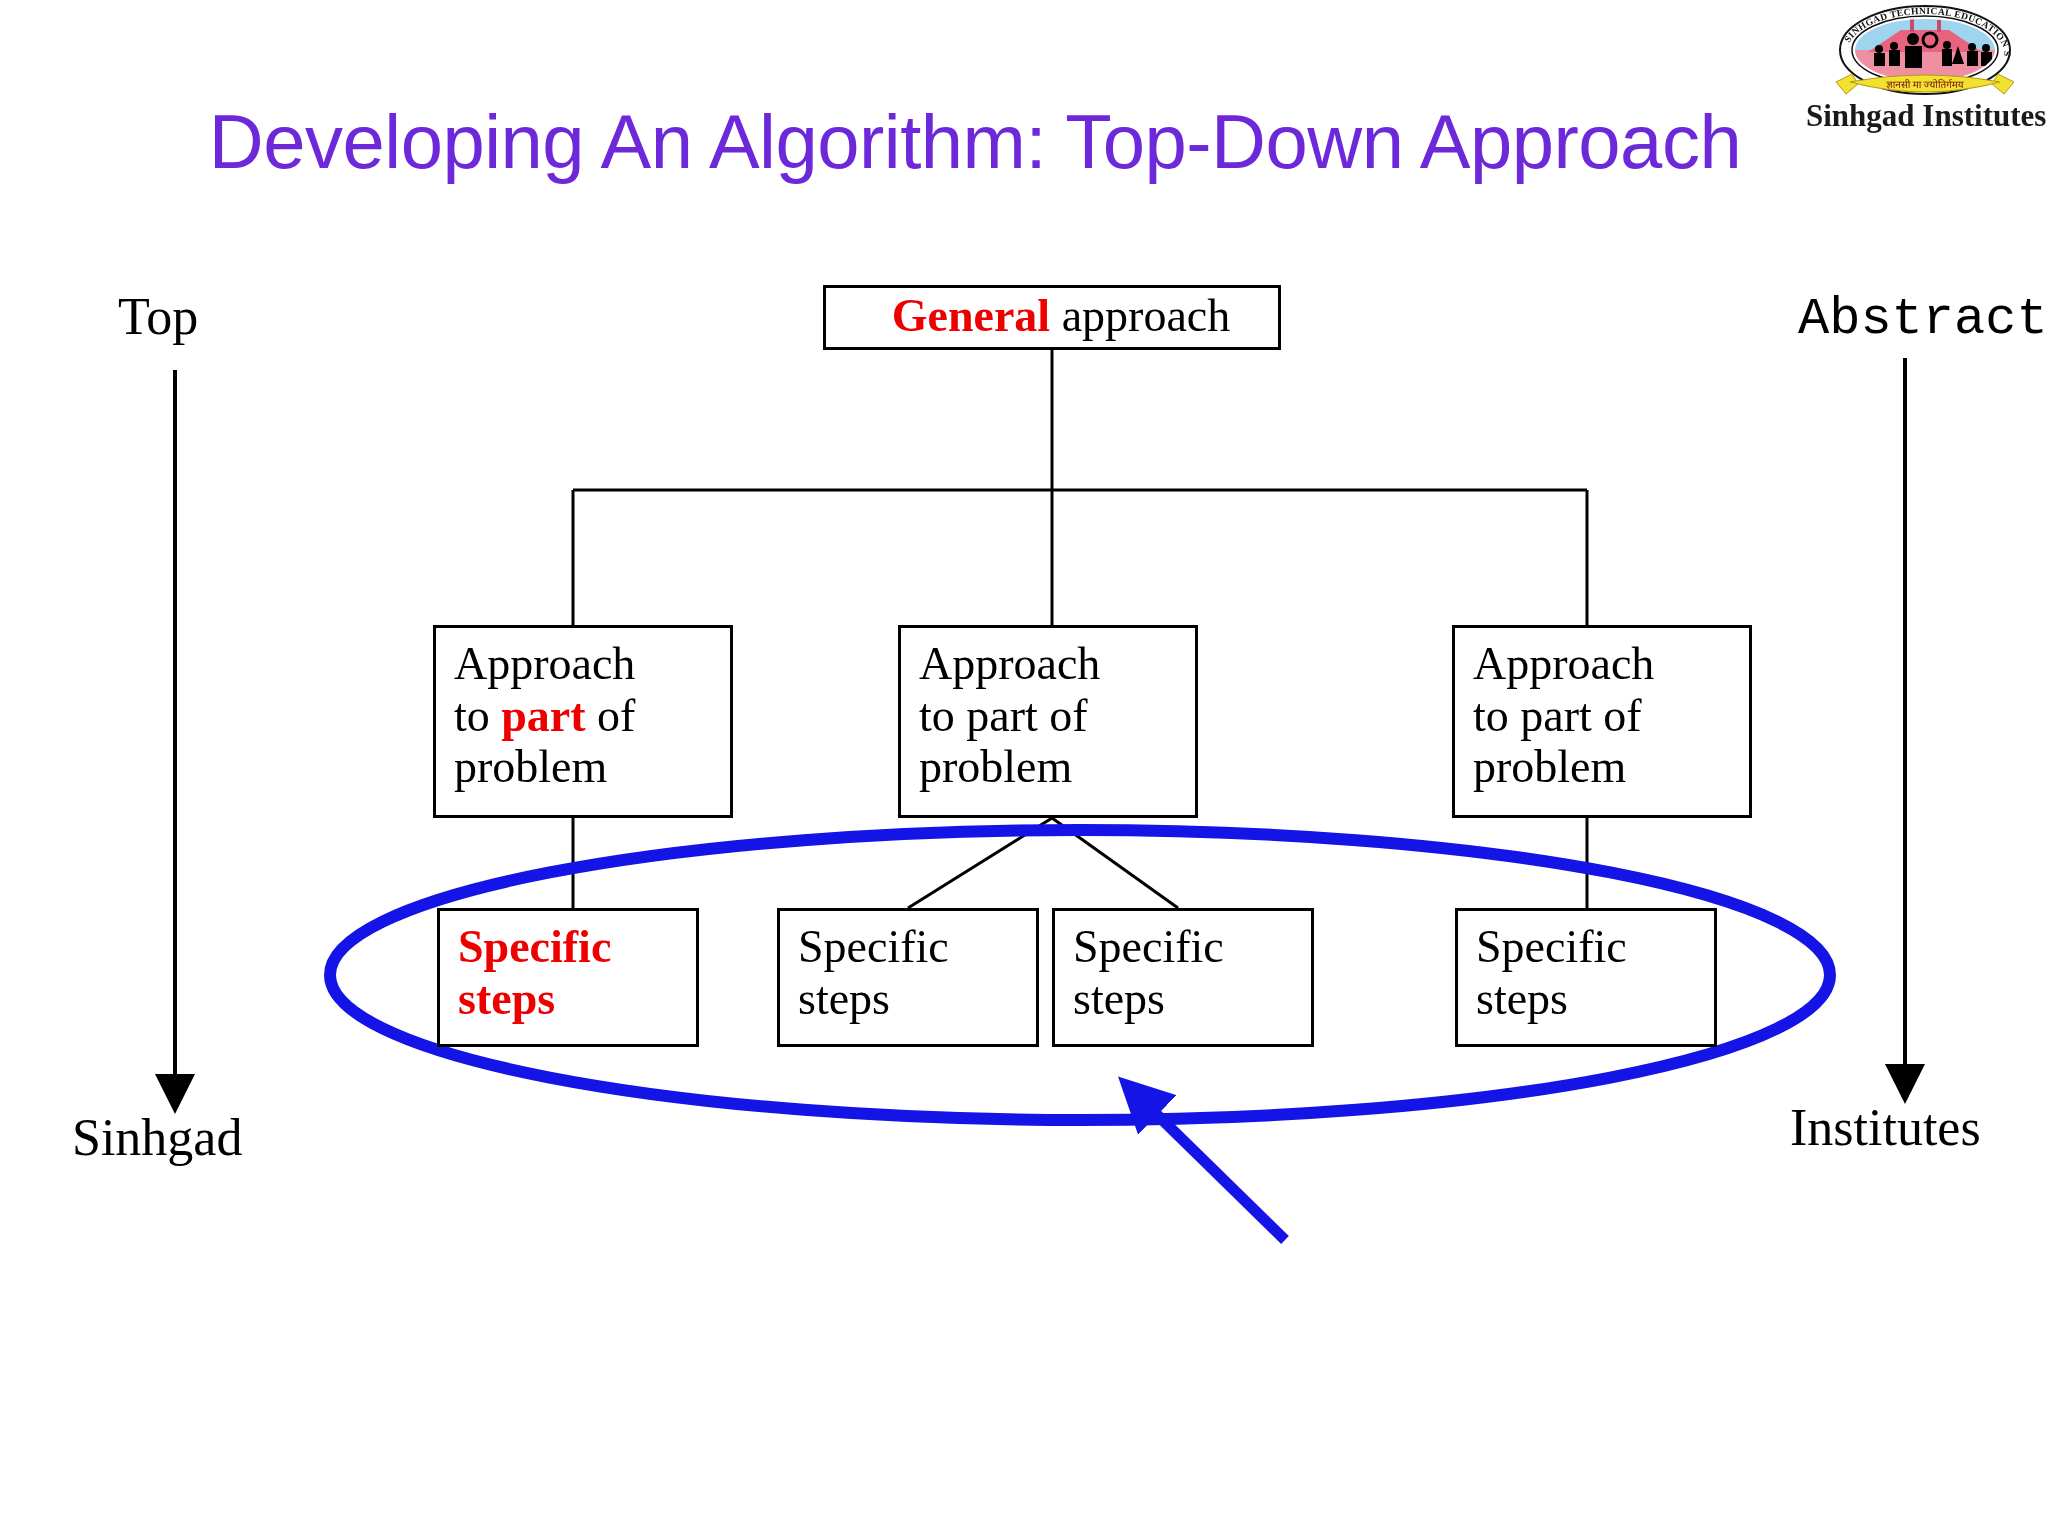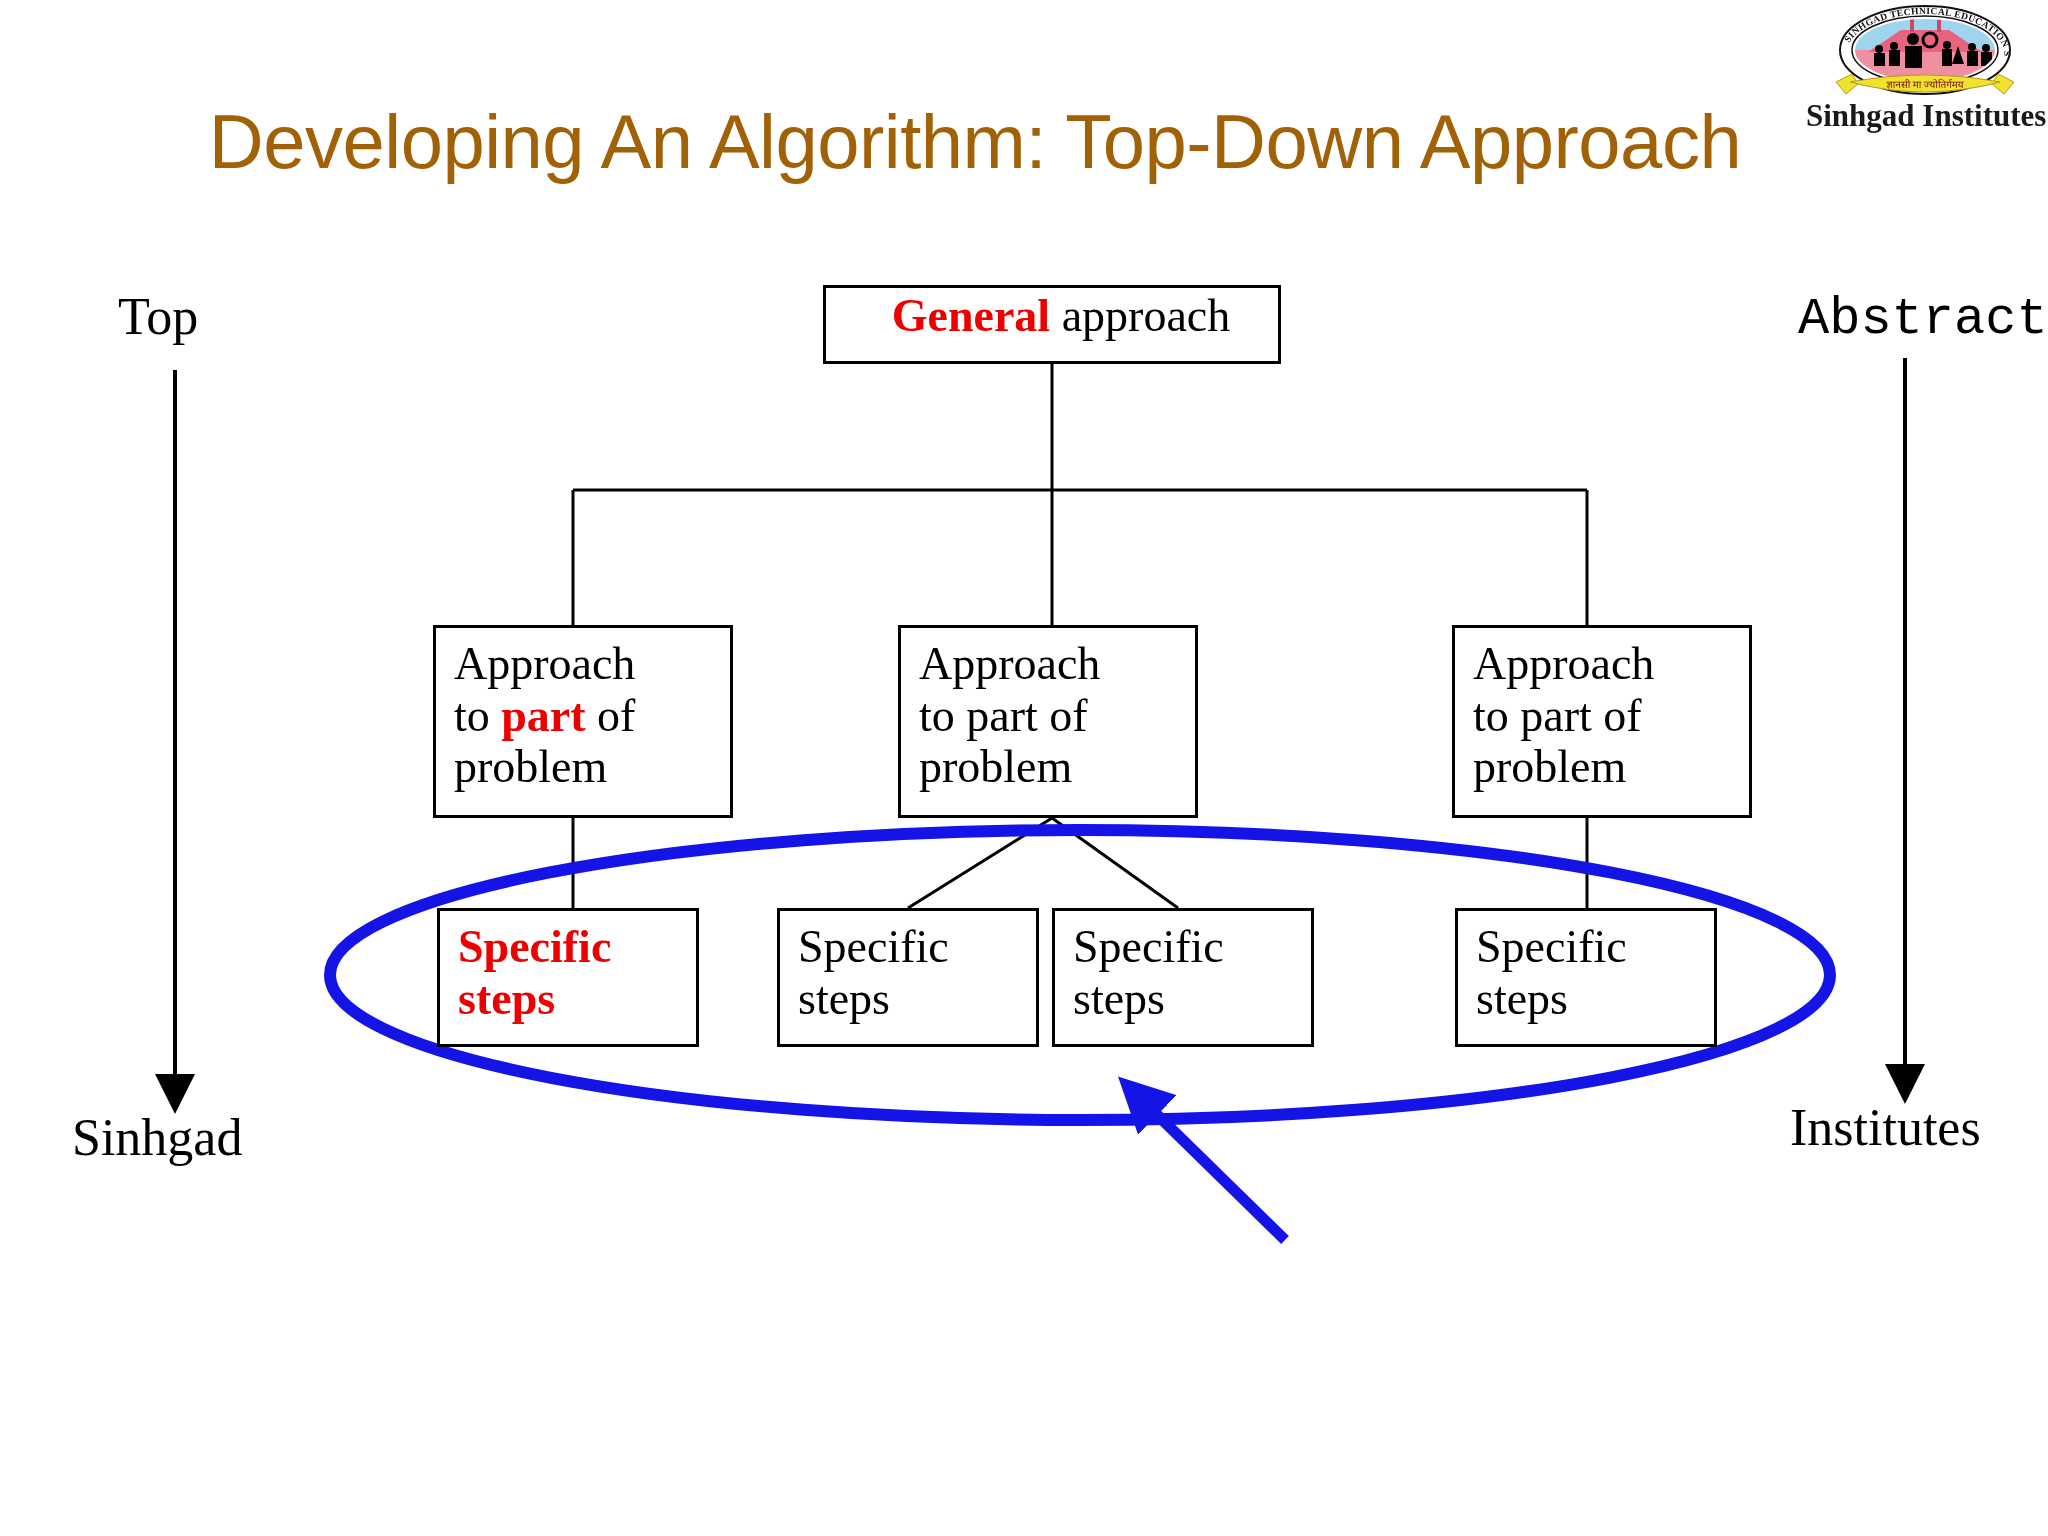--- a/index.html
+++ b/index.html
@@ -22,21 +22,21 @@
   
   #slide-title {
     position: absolute;
     left: 0;
     top: 98px;
     width: 1950px;
     text-align: center;
     font-family: "Liberation Sans", sans-serif;
     font-size: 76px;
     font-weight: 400;
-    color: #a16207;
+    color: #6d28d9;
     letter-spacing: -0.5px;
     white-space: nowrap;
   }
 
   
   #logo {
     position: absolute;
     right: 4px;
     top: 2px;
     width: 238px;
@@ -193,21 +193,21 @@
     <ellipse cx="1080" cy="975" rx="750" ry="145" fill="none" stroke="#1414e6" stroke-width="12"></ellipse>
 
     <line x1="1285" y1="1240" x2="1140" y2="1098" stroke="#1414e6" stroke-width="11" marker-end="url(#arrowBlue)"></line>
   </svg>
 
   <div class="side-label" style="left:118px; top:287px;">Top</div>
   <div class="side-label" style="left:72px; top:1108px;">Sinhgad</div>
   <div class="side-label" style="left:1798px; top:290px;font-family:Liberation Mono, monospace;">Abstract</div>
   <div class="side-label" style="left:1790px; top:1098px;">Institutes</div>
 
-  <div class="node center-v" style="left:823px; top:285px; width:458px; height:79px;">
+  <div class="node center-v" style="left:823px; top:285px; width:458px; height:65px;">
     <div class="inner" style="padding-top:2px; text-align:center;">
       <span class="red">General</span><span> approach</span>
     </div>
   </div>
 
   <div class="node" style="left:433px; top:625px; width:300px; height:193px;">
     <div class="inner">
       <div>Approach</div>
       <div><span>to </span><span class="red">part</span><span> of</span></div>
       <div>problem</div>

